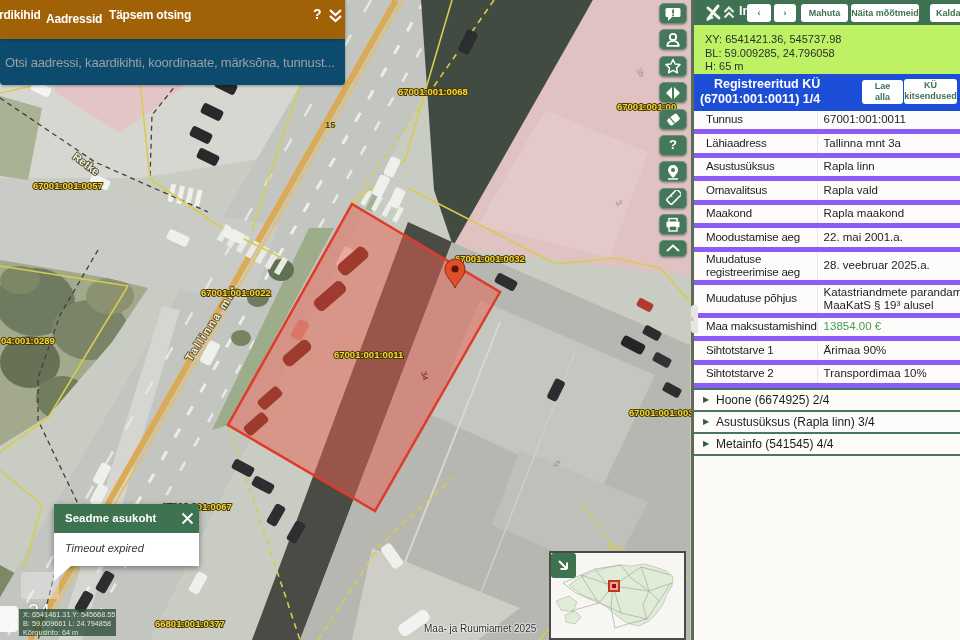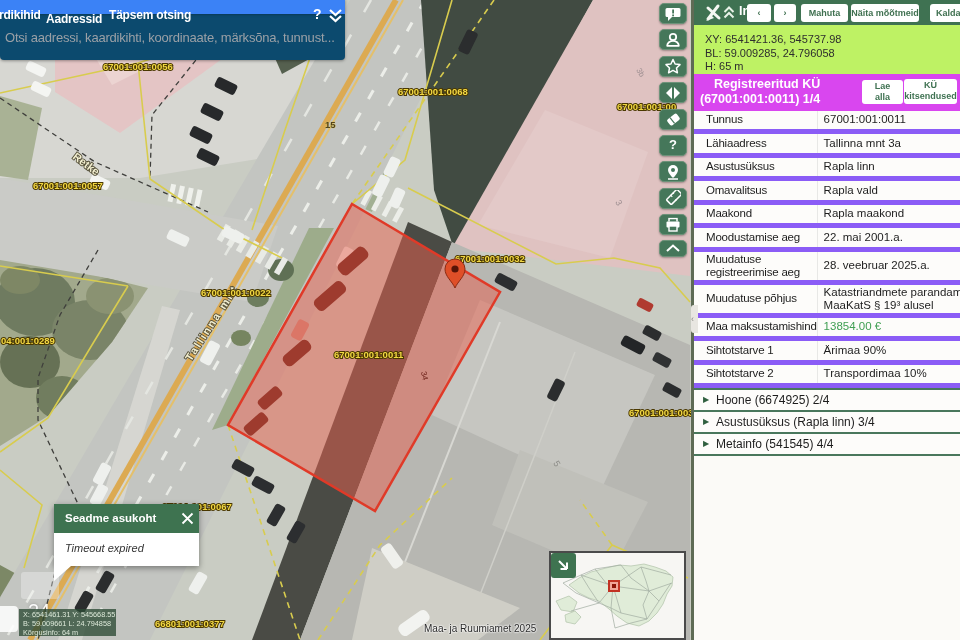--- a/index.html
+++ b/index.html
@@ -213,21 +213,21 @@
   <text transform="translate(636,70) rotate(60)" font-size="8" fill="#a09193">3b</text>
   <text transform="translate(553,463) rotate(60)" font-size="9" fill="#8e8e89">5</text>
 
   <g transform="translate(455,288)">
     <path d="M0,0 C -3,-7 -10,-11.5 -10,-19 a10,10 0 1 1 20,0 C 10,-11.5 3,-7 0,0 Z" fill="#df4f28" stroke="#8a2a12" stroke-width="1"></path>
     <circle cx="0" cy="-19" r="3.6" fill="#571407"></circle>
   </g>
 </svg>
 
 <div class="abs" style="left:0;top:0;width:345px;">
-  <div style="position:relative;height:14px;background:#3b82f6;color:#fff;font-size:12px;font-weight:bold;letter-spacing:-0.2px;box-shadow:0 0 3px rgba(0,0,0,.4);">
+  <div style="position:relative;height:39px;background:#a16207;color:#fff;font-size:12px;font-weight:bold;letter-spacing:-0.2px;box-shadow:0 0 3px rgba(0,0,0,.4);">
     <span style="position:absolute;left:-1px;top:8px;">rdikihid</span>
     <span style="position:absolute;left:46px;top:12px;">Aadressid</span>
     <span style="position:absolute;left:109px;top:8px;">Täpsem otsing</span>
     <span style="position:absolute;left:313px;top:6px;font-size:14px;font-weight:bold;">?</span>
     <svg style="position:absolute;left:328px;top:8px" width="15" height="16" viewBox="0 0 15 16">
           <path d="M2 2 L7.5 7 L13 2 M2 8 L7.5 13 L13 8" stroke="#fff" stroke-width="2.2" fill="none"></path>
         </svg>
   </div>
   <div style="height:46px;background:#0c4a6e;border-radius:0 0 4px 4px;box-shadow:0 1px 3px rgba(0,0,0,.35);display:flex;align-items:center;">
     <span style="margin-left:5px;font-size:13px;color:#9ba0a6;letter-spacing:-0.2px;white-space:nowrap;overflow:hidden;">Otsi aadressi, kaardikihti, koordinaate, märksõna, tunnust...</span>
@@ -309,21 +309,21 @@
     <span style="position:absolute;left:45px;top:4px;color:#fff;font-weight:bold;font-size:12.5px;">Inf</span>
     <div class="tbtn" style="left:53px;width:24px;">‹</div>
     <div class="tbtn" style="left:80px;width:22px;">›</div>
     <div class="tbtn" style="left:107px;width:47px;">Mahuta</div>
     <div class="tbtn" style="left:157px;width:68px;">Näita mõõtmeid</div>
     <div class="tbtn" style="left:236px;width:60px;text-align:left;padding-left:6px;">Kaldaerofoto</div>
   </div>
   <div style="padding:8px 0 0 11px;font-size:11px;color:#2e2e2e;line-height:13.5px;background:#bef264;">
     XY: 6541421.36, 545737.98<br>BL: 59.009285, 24.796058<br>H: 65 m
   </div>
-  <div style="position:relative;height:37px;background:#d946ef;color:#fff;padding-left:44px;">
+  <div style="position:relative;height:37px;background:#1d4ed8;color:#fff;padding-left:44px;">
     <div style="position:absolute;left:6px;top:3px;font-weight:bold;font-size:12.5px;line-height:15px;"><span style="margin-left:14px;">Registreeritud KÜ</span><br>(67001:001:0011) 1/4</div>
     <div style="position:absolute;left:168px;top:6px;width:41px;height:23px;background:#fff;border-radius:3px;color:#3f7252;font-size:9px;font-weight:bold;text-align:center;line-height:11px;padding-top:1px;">Lae<br>alla</div>
     <div style="position:absolute;left:210px;top:5px;width:53px;height:24px;background:#fff;border-radius:3px;color:#3f7252;font-size:9px;font-weight:bold;text-align:center;line-height:11px;padding-top:1px;">KÜ<br>kitsendused</div>
   </div>
   <table id="ptable" style="width:100%;border-collapse:collapse;background:#fdfcfa;">
     <tbody>
           <tr>
             <td>Tunnus</td>
             <td>67001:001:0011</td>
           </tr>

